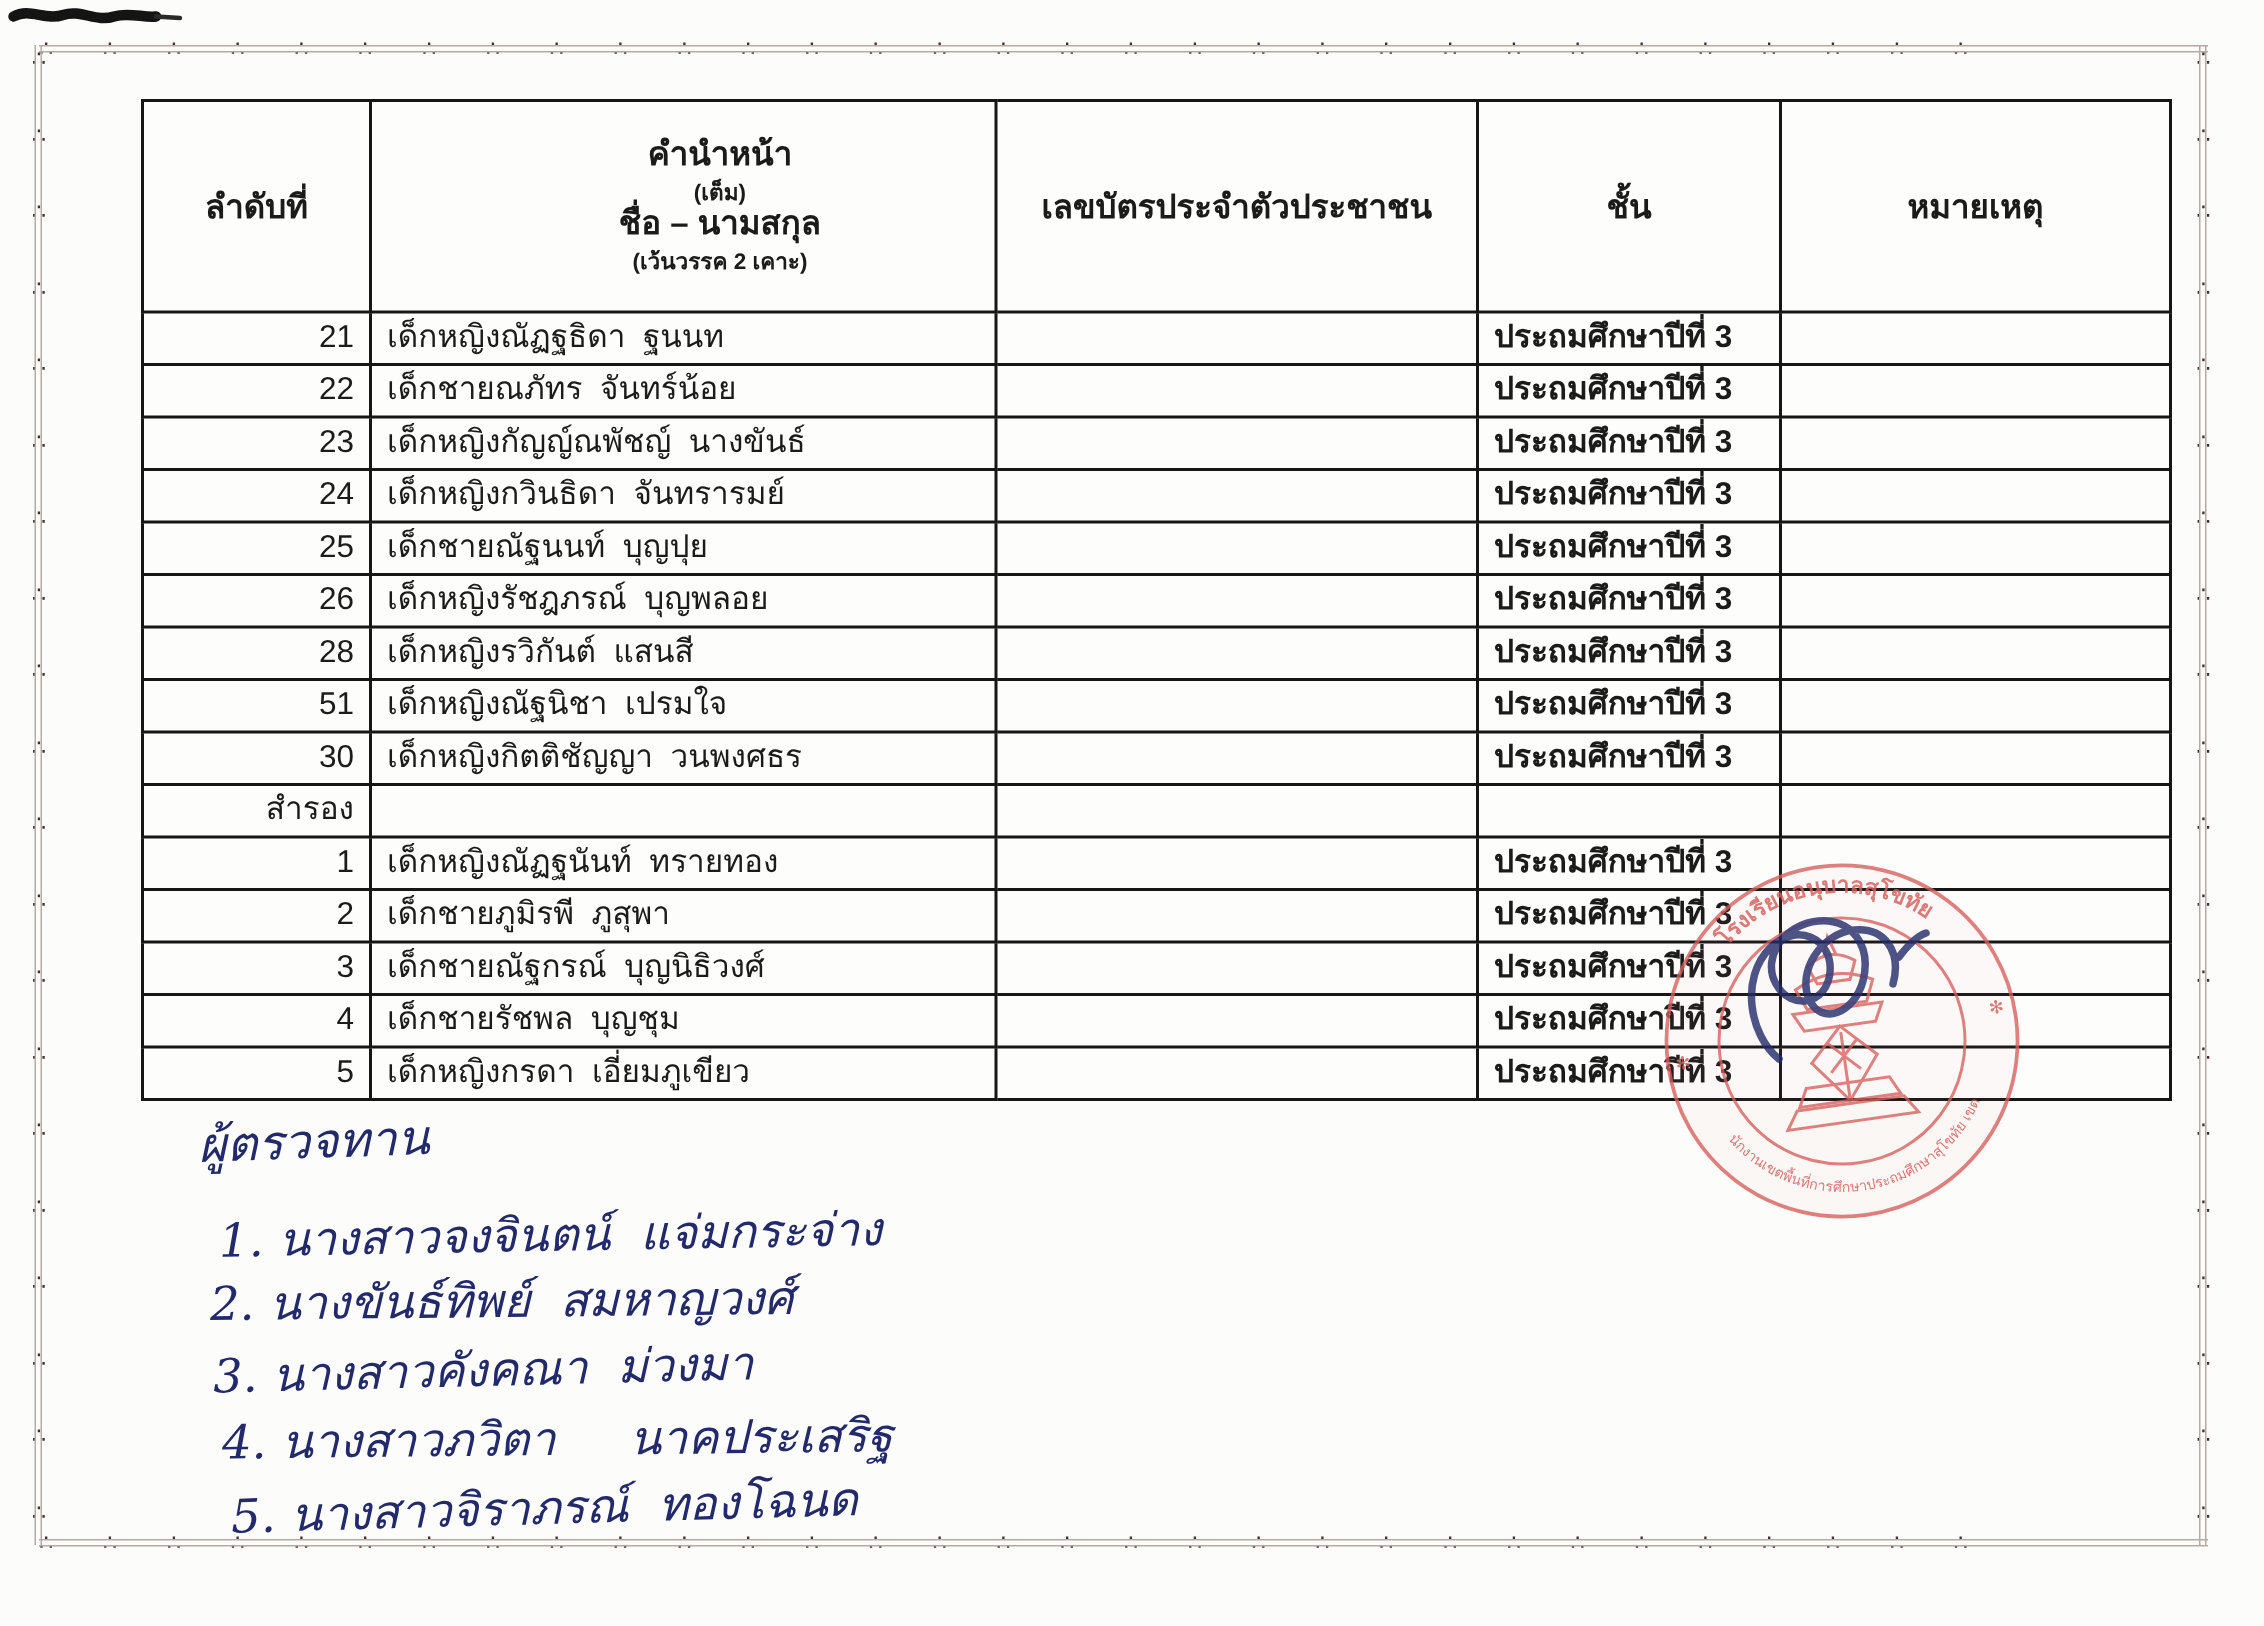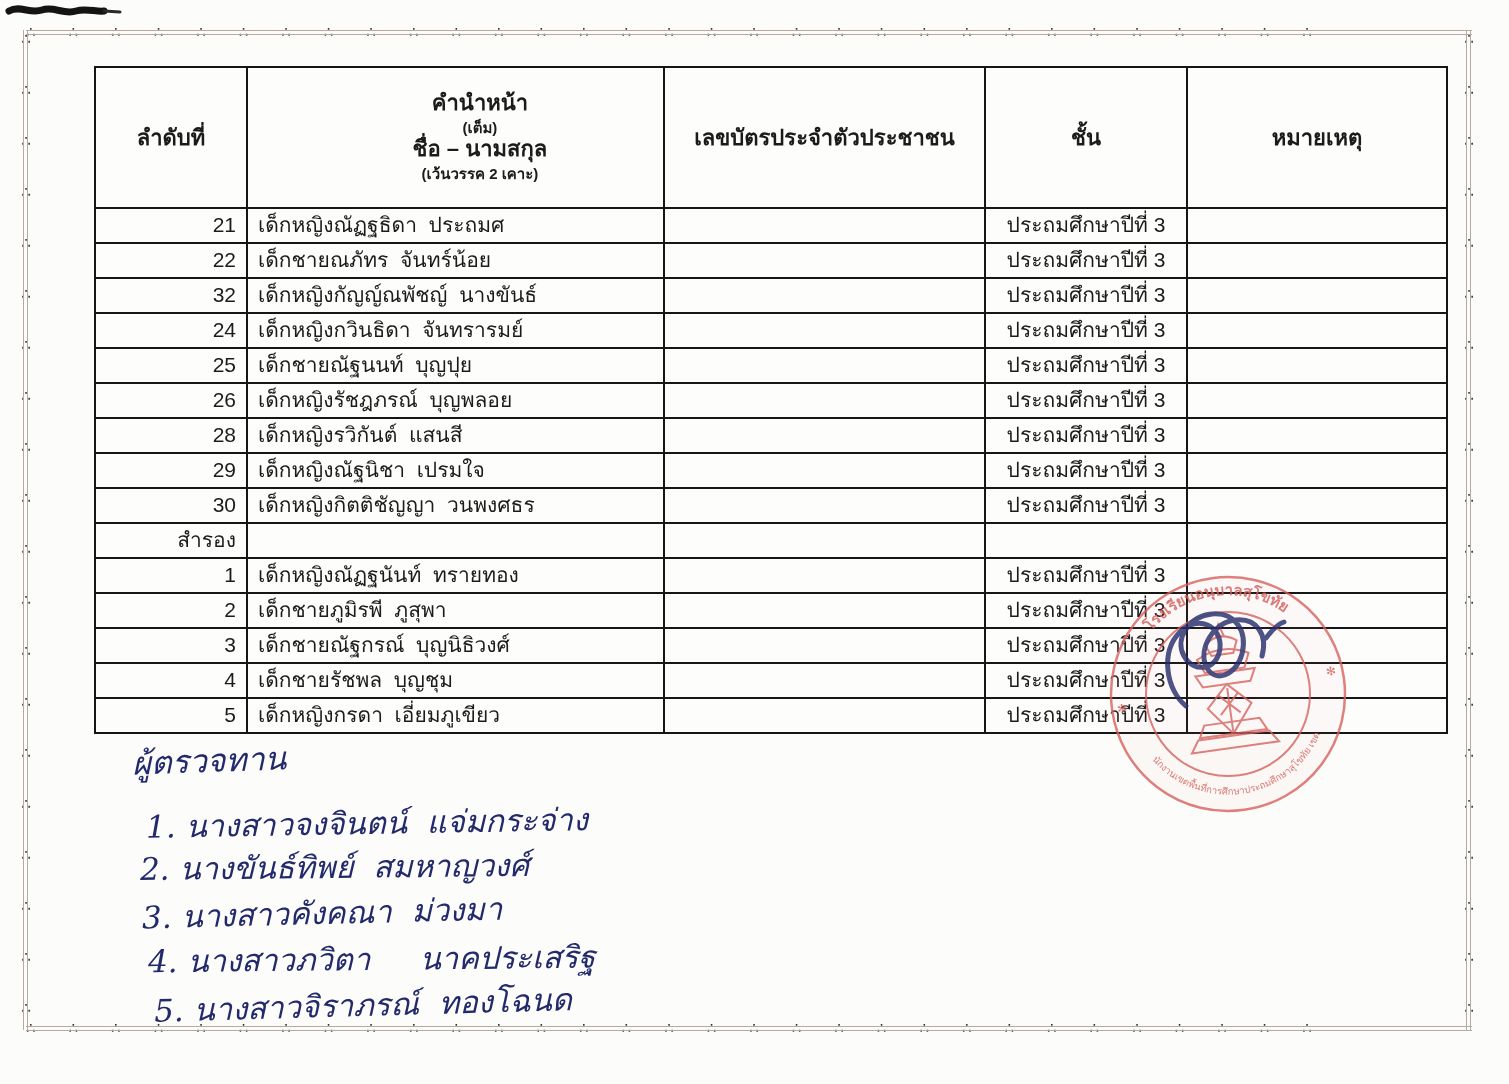--- a/index.html
+++ b/index.html
@@ -37,21 +37,21 @@
   }
   table.doc th,table.doc td{
     border:2px solid #161616;padding:0 10px;overflow:visible;
     font-size:21px;line-height:1.05;white-space:pre;
   }
   table.doc thead th{height:46px;font-size:22px;font-weight:bold;text-align:center;padding:0 4px;}
   table.doc td{height:33px;}
   td.c-no{text-align:right;}
   td.c-name{text-align:left;font-size:22px;}
   td.c-id{text-align:center;}
-  td.c-class{text-align:center;}
+  td.c-class{font-weight:bold;}
   td.c-note{text-align:center;}
   .hdr-small{font-size:15px;font-weight:bold;margin-top:47px;}
 
   
   .hand{position:absolute;color:#232a6b;font-style:italic;white-space:pre;
     font-family:"DejaVu Serif","Liberation Serif",serif;}
   .hand-title{left:132px;top:735px;font-size:32px;transform:rotate(-2deg);}
   .hand-line{font-size:31px;}
 
   
@@ -88,34 +88,34 @@
         <span class="hdr-small">(เว้นวรรค 2 เคาะ)</span>
       </th>
       <th>เลขบัตรประจำตัวประชาชน</th>
       <th>ชั้น</th>
       <th>หมายเหตุ</th>
     </tr>
   </thead>
   <tbody>
       <tr>
         <td class="c-no">21</td>
-        <td class="c-name">เด็กหญิงณัฏฐธิดา  ประถมศ</td>
+        <td class="c-name">เด็กหญิงณัฏฐธิดา  ฐนนท</td>
         <td class="c-id"></td>
         <td class="c-class">ประถมศึกษาปีที่ 3</td>
         <td class="c-note"></td>
       </tr>
       <tr>
         <td class="c-no">22</td>
         <td class="c-name">เด็กชายณภัทร  จันทร์น้อย</td>
         <td class="c-id"></td>
         <td class="c-class">ประถมศึกษาปีที่ 3</td>
         <td class="c-note"></td>
       </tr>
       <tr>
-        <td class="c-no">32</td>
+        <td class="c-no">23</td>
         <td class="c-name">เด็กหญิงกัญญ์ณพัชญ์  นางขันธ์</td>
         <td class="c-id"></td>
         <td class="c-class">ประถมศึกษาปีที่ 3</td>
         <td class="c-note"></td>
       </tr>
       <tr>
         <td class="c-no">24</td>
         <td class="c-name">เด็กหญิงกวินธิดา  จันทรารมย์</td>
         <td class="c-id"></td>
         <td class="c-class">ประถมศึกษาปีที่ 3</td>
@@ -136,21 +136,21 @@
         <td class="c-note"></td>
       </tr>
       <tr>
         <td class="c-no">28</td>
         <td class="c-name">เด็กหญิงรวิกันต์  แสนสี</td>
         <td class="c-id"></td>
         <td class="c-class">ประถมศึกษาปีที่ 3</td>
         <td class="c-note"></td>
       </tr>
       <tr>
-        <td class="c-no">29</td>
+        <td class="c-no">51</td>
         <td class="c-name">เด็กหญิงณัฐนิชา  เปรมใจ</td>
         <td class="c-id"></td>
         <td class="c-class">ประถมศึกษาปีที่ 3</td>
         <td class="c-note"></td>
       </tr>
       <tr>
         <td class="c-no">30</td>
         <td class="c-name">เด็กหญิงกิตติชัญญา  วนพงศธร</td>
         <td class="c-id"></td>
         <td class="c-class">ประถมศึกษาปีที่ 3</td>

